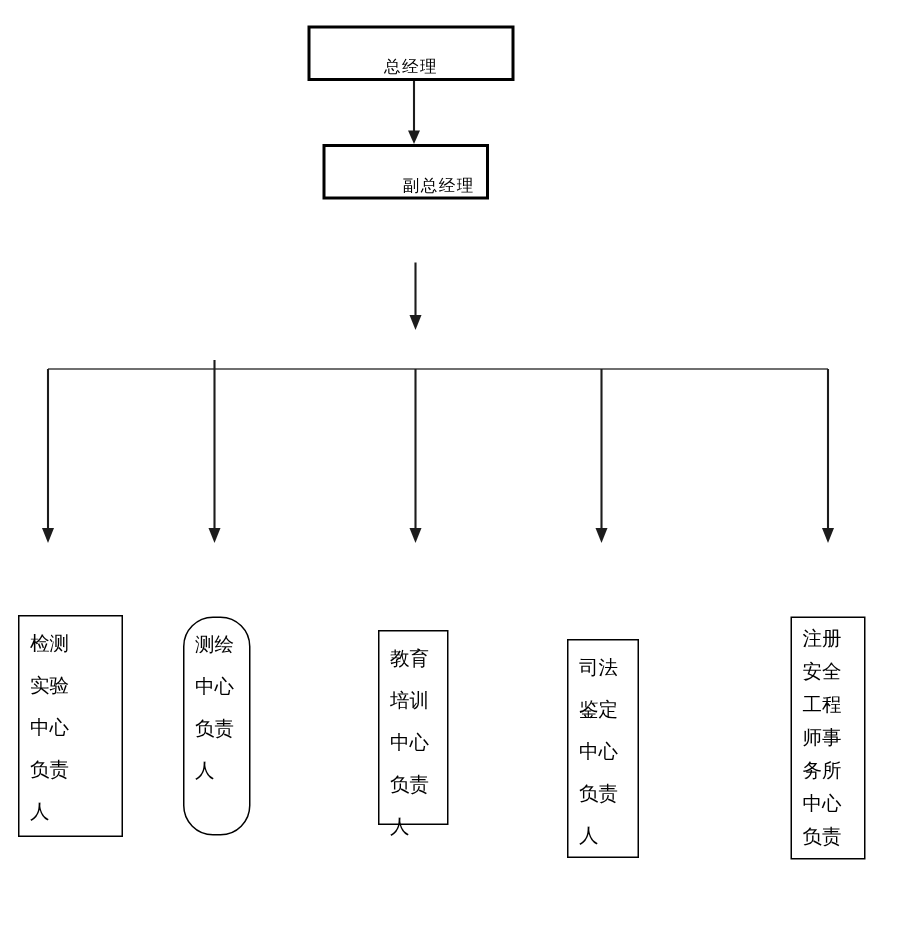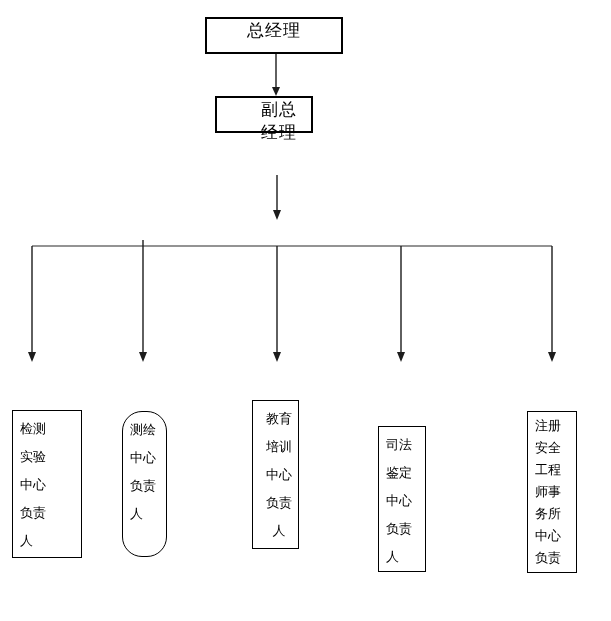--- a/index.html
+++ b/index.html
@@ -29,23 +29,23 @@
   .arrowhead { fill: var(--line); stroke: none; }
   .node {
     position: absolute;
     border: 1.5px solid var(--box-border);
     background: var(--background);
     color: var(--text);
   }
   .node-h {
     border-width: 2px;
     display: flex;
-    align-items: flex-start;
+    align-items: flex-end;
     justify-content: center;
-    font-size: 17px;
+    font-size: 11px;
     letter-spacing: 1px;
   }
   .node-v {
     font-size: 13px;
     line-height: 28px;
     padding: 4px 0 0 7px;
     white-space: pre-line;
   }
   .node-v.tight {
     line-height: 22px;
@@ -90,36 +90,36 @@
     <g>
       <line class="connector-line" x1="552" y1="246" x2="552" y2="353"></line>
       <polygon class="arrowhead" points="548,352 556,352 552,362"></polygon>
     </g>
   </svg>
 
   <div class="node node-h" style="left:205px; top:17px; width:138px; height:37px;">
     <span>总经理</span>
   </div>
 
-  <div class="node node-h" style="left:215px; top:96px; width:98px; height:37px;padding-left:44px;">
+  <div class="node node-h" style="left:215px; top:96px; width:111px; height:37px;padding-left:44px;">
     <span>副总经理</span>
   </div>
 
   <div class="node node-v" style="left:12px; top:410px; width:70px; height:148px;">检测
 实验
 中心
 负责
 人</div>
 
   <div class="node node-v" style="left:122px; top:411px; width:45px; height:146px;border-radius:20px;">测绘
 中心
 负责
 人</div>
 
-  <div class="node node-v" style="left:252px; top:400px; width:47px; height:149px;text-align:center;">教育
+  <div class="node node-v" style="left:252px; top:420px; width:47px; height:130px;">教育
 培训
 中心
 负责
 人</div>
 
   <div class="node node-v" style="left:378px; top:426px; width:48px; height:146px;">司法
 鉴定
 中心
 负责
 人</div>

